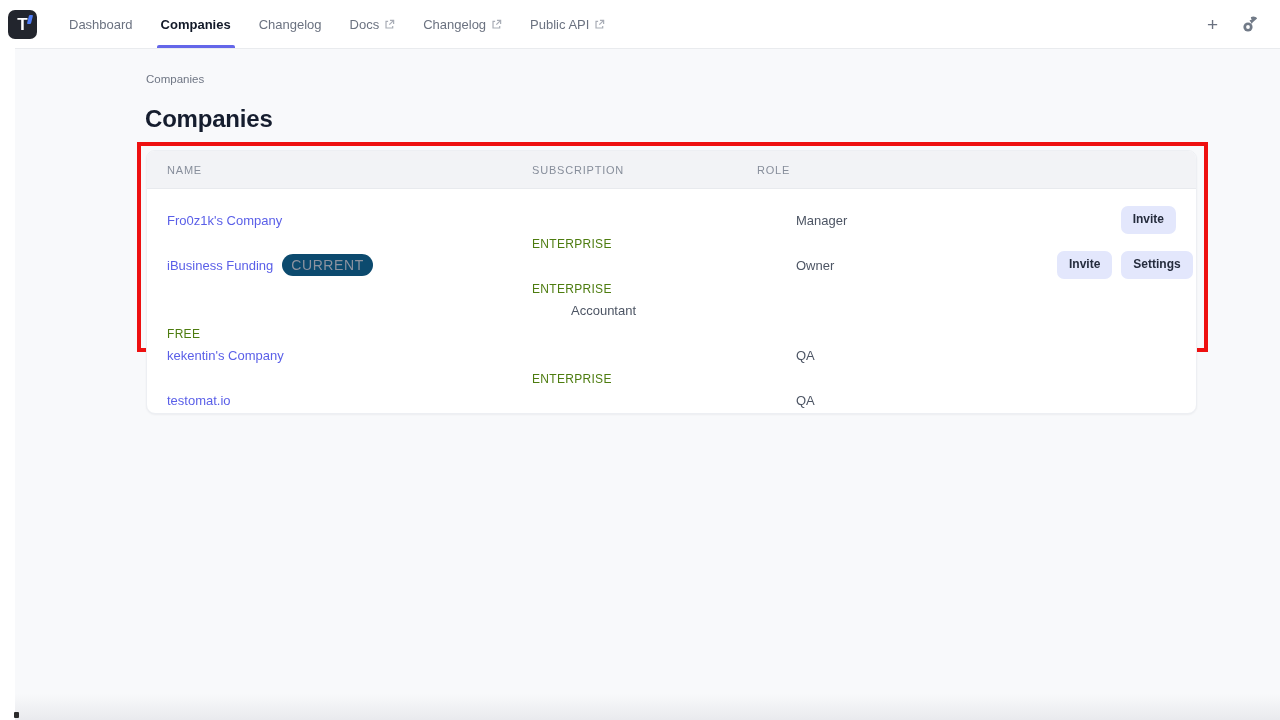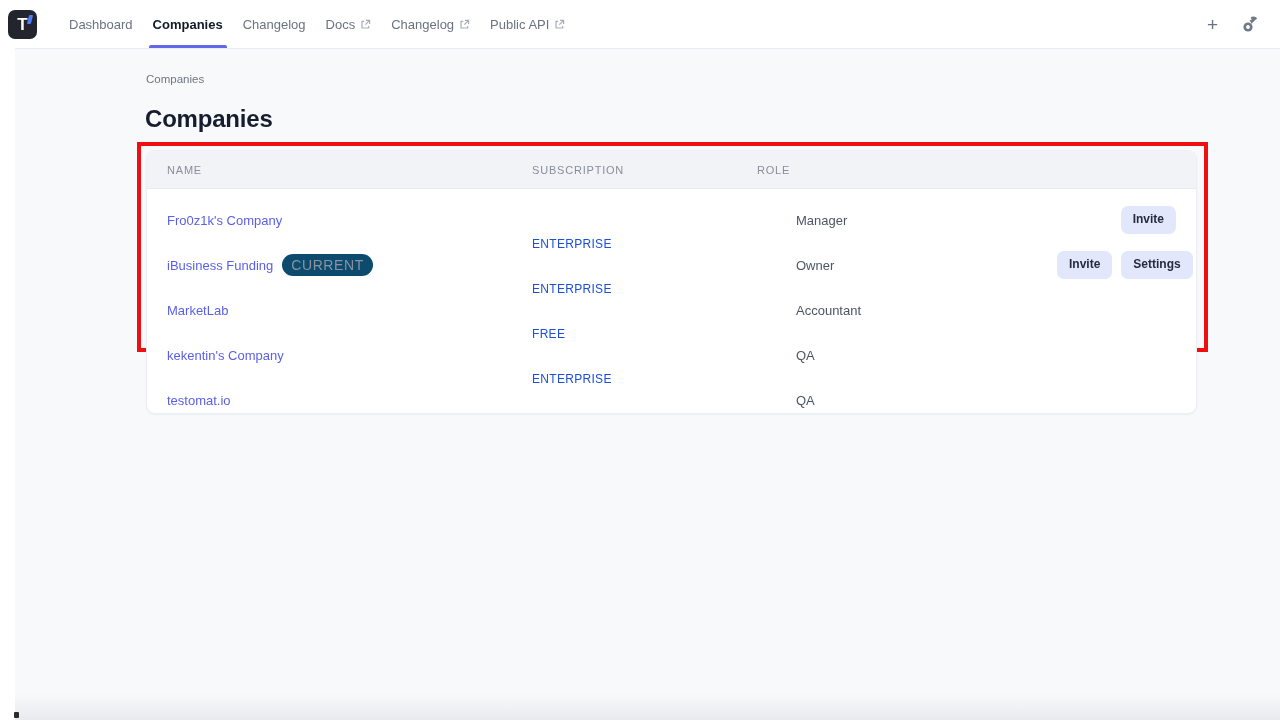--- a/index.html
+++ b/index.html
@@ -4,21 +4,21 @@
 <style>
   * { margin:0; padding:0; box-sizing:border-box; }
   html,body { width:1280px; height:720px; overflow:hidden;
     font-family:"Liberation Sans", sans-serif; background:#ffffff; }
 
   
   .topbar { height:48px; background:#ffffff; display:flex; align-items:center; padding:0 14px 0 8px; position:relative; z-index:5; }
   .logo { width:29px; height:29px; background:#22252d; border-radius:7px; display:flex; align-items:center; justify-content:center; position:relative; cursor:pointer; flex:0 0 auto; }
   .logo-letter { color:#ffffff; font-weight:bold; font-size:17px; line-height:1; }
   .logo-accent { position:absolute; top:5px; right:5px; width:4px; height:9px; background:#4f7df7; transform:skewX(-14deg); border-radius:1px; }
-  .nav { display:flex; align-items:center; height:48px; margin-left:32px; gap:20px;text-align:center; }
+  .nav { display:flex; align-items:center; height:48px; margin-left:32px; gap:28px;text-align:center; }
   .nav-item { display:flex; align-items:center; gap:5px; height:48px; font-size:13px; color:#6b7280; cursor:pointer; position:relative; }
   .nav-item.active { color:#111827; font-weight:bold; }
   .nav-item.active::after { content:""; position:absolute; left:-4px; right:-4px; bottom:0; height:3px; background:#6466e9; border-radius:2px 2px 0 0; }
   .ext-icon { width:11px; height:11px; opacity:.75; margin-top:1px; }
   .topbar-spacer { flex:1; }
   .topbar-right { display:flex; align-items:center; gap:22px; padding-right:6px; }
   .plus-btn { font-size:19px; color:#6b7280; cursor:pointer; line-height:1; font-weight:400; }
   .avatar-broken { width:20px; height:20px; cursor:pointer; }
 
   
@@ -32,21 +32,21 @@
   
   .card { position:absolute; left:5px; top:4px; width:1051px; height:264px; background:#ffffff; border:1px solid #edeff3; border-radius:9px; box-shadow:0 1px 2px rgba(16,24,40,.05); overflow:hidden; }
   .trow { display:grid; grid-template-columns:365px 225px 300px 1fr; align-items:center; padding:0 20px; }
   .thead { height:38px; background:#f2f3f6; border-bottom:1px solid #e8eaee; }
   .th { font-size:11px; font-weight:500; color:#878e9b; letter-spacing:.8px; }
   .tbody-row { height:45px; }
   .name-cell { display:flex; align-items:center; gap:9px; }
   .company-link { font-size:13px; color:#5a5fe8; text-decoration:none; cursor:pointer; }
   .badge { background:#0c4a6e; color:#8d93a0; font-size:14px; font-weight:400; letter-spacing:.6px; padding:4px 9px; border-radius:999px; line-height:1; }
   .badge:empty { display:none; }
-  .sub-cell { font-size:12px; color:#1d4ed8; letter-spacing:.3px;margin-top:48px; }
+  .sub-cell { font-size:12px; color:#4d7c0f; letter-spacing:.3px;margin-top:48px; }
   .role-cell { font-size:13px; color:#4d5564;margin-left:39px; }
   .actions-cell { display:flex; justify-content:flex-end; gap:9px; }
   .action-btn { background:#e3e7fc; color:#252c3d; border:none; font-family:inherit; font-size:12px; font-weight:700; padding:7px 12px; border-radius:7px; cursor:pointer; line-height:1.1; }
   .action-btn:empty { display:none; }
 
   .bottom-fade { position:absolute; left:0; right:0; bottom:0; height:26px; background:linear-gradient(180deg, rgba(247,248,250,0) 0%, #e9eaee 100%); pointer-events:none; }
   .cursor-artifact { position:absolute; left:-1px; bottom:2px; width:5px; height:6px; background:#2a2a2a; border-radius:1px; }
 </style>
 </head>
 <body>
@@ -140,24 +140,20 @@
         </span>
         <span class="sub-cell">ENTERPRISE</span>
         <span class="role-cell">Owner</span>
         <span class="actions-cell">
           <button class="action-btn">Invite</button>
           <button class="action-btn">Settings</button>
         </span>
       </div>
 
       <div class="trow tbody-row">
-        <span class="name-cell">
-          <a class="company-link">MarketLab</a>
-
-        </span>
         <span class="sub-cell">FREE</span>
         <span class="role-cell">Accountant</span>
         <span class="actions-cell">
           
           
         </span>
       </div>
 
       <div class="trow tbody-row">
         <span class="name-cell">

